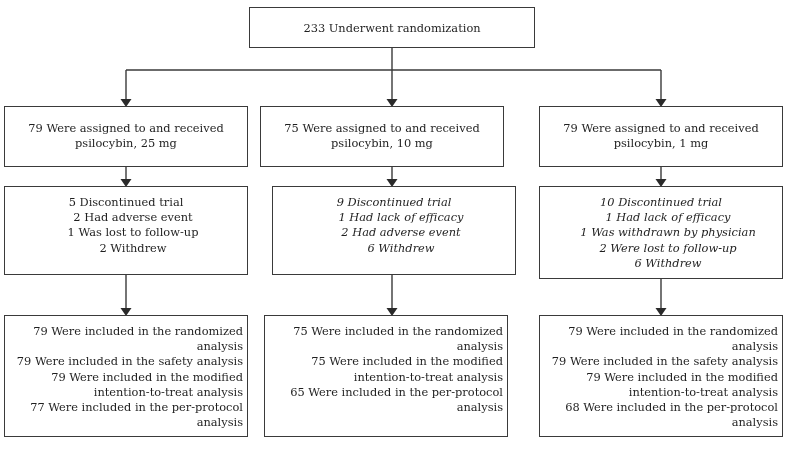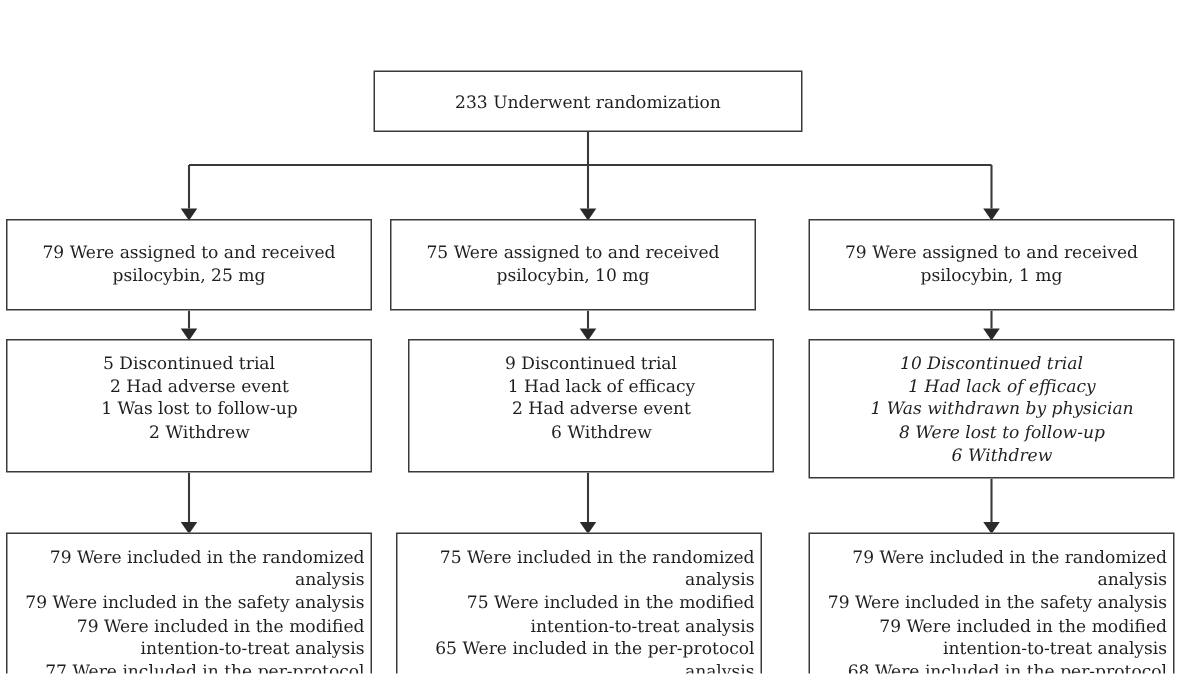--- a/index.html
+++ b/index.html
@@ -13,21 +13,20 @@
     position: relative;
     font-family: "DejaVu Serif", "Liberation Serif", serif;
     color: #1a1a1a;
     overflow: hidden;
   }
   #flow {
     position: absolute;
     left: 0; top: 0;
     width: 787px;
     height: 337px;
-    margin-top: 40px;
   }
   .box {
     position: absolute;
     box-sizing: border-box;
     border: 1.3px solid #3a3a3a;
     background: #ffffff;
     font-size: 11.4px;
     line-height: 15.2px;
     color: #1f1f1f;
     overflow: hidden;
@@ -142,21 +141,21 @@
   </div>
 
   <div class="box center" style="left:260px; top:106px; width:244px; height:61px;">
     <div class="inner" style="top:14px;">
       <span class="line">75 Were assigned to and received</span>
       <span class="line">psilocybin, 10 mg</span>
     </div>
   </div>
 
   <div class="box blockcenter" style="left:272px; top:186px; width:244px; height:89px;">
-    <div class="inner" style="top:8px;">
+    <div class="inner" style="top:8px;font-style:italic;">
       <div class="lines">
         <span class="line">9 Discontinued trial</span>
         <span class="line indent">1 Had lack of efficacy</span>
         <span class="line indent">2 Had adverse event</span>
         <span class="line indent">6 Withdrew</span>
       </div>
     </div>
   </div>
 
   <div class="box leftflow" style="left:264px; top:315px; width:244px; height:122px;">
@@ -176,21 +175,21 @@
       <span class="line">psilocybin, 1 mg</span>
     </div>
   </div>
 
   <div class="box blockcenter" style="left:539px; top:186px; width:244px; height:93px;font-style:italic;">
     <div class="inner" style="top:8px;">
       <div class="lines">
         <span class="line">10 Discontinued trial</span>
         <span class="line indent">1 Had lack of efficacy</span>
         <span class="line indent">1 Was withdrawn by physician</span>
-        <span class="line indent">8 Were lost to follow-up</span>
+        <span class="line indent">2 Were lost to follow-up</span>
         <span class="line indent">6 Withdrew</span>
       </div>
     </div>
   </div>
 
   <div class="box leftflow" style="left:539px; top:315px; width:244px; height:122px;">
     <div class="inner" style="top:8px;">
       <span class="line">79 Were included in the randomized</span>
       <span class="line hang">analysis</span>
       <span class="line">79 Were included in the safety analysis</span>

